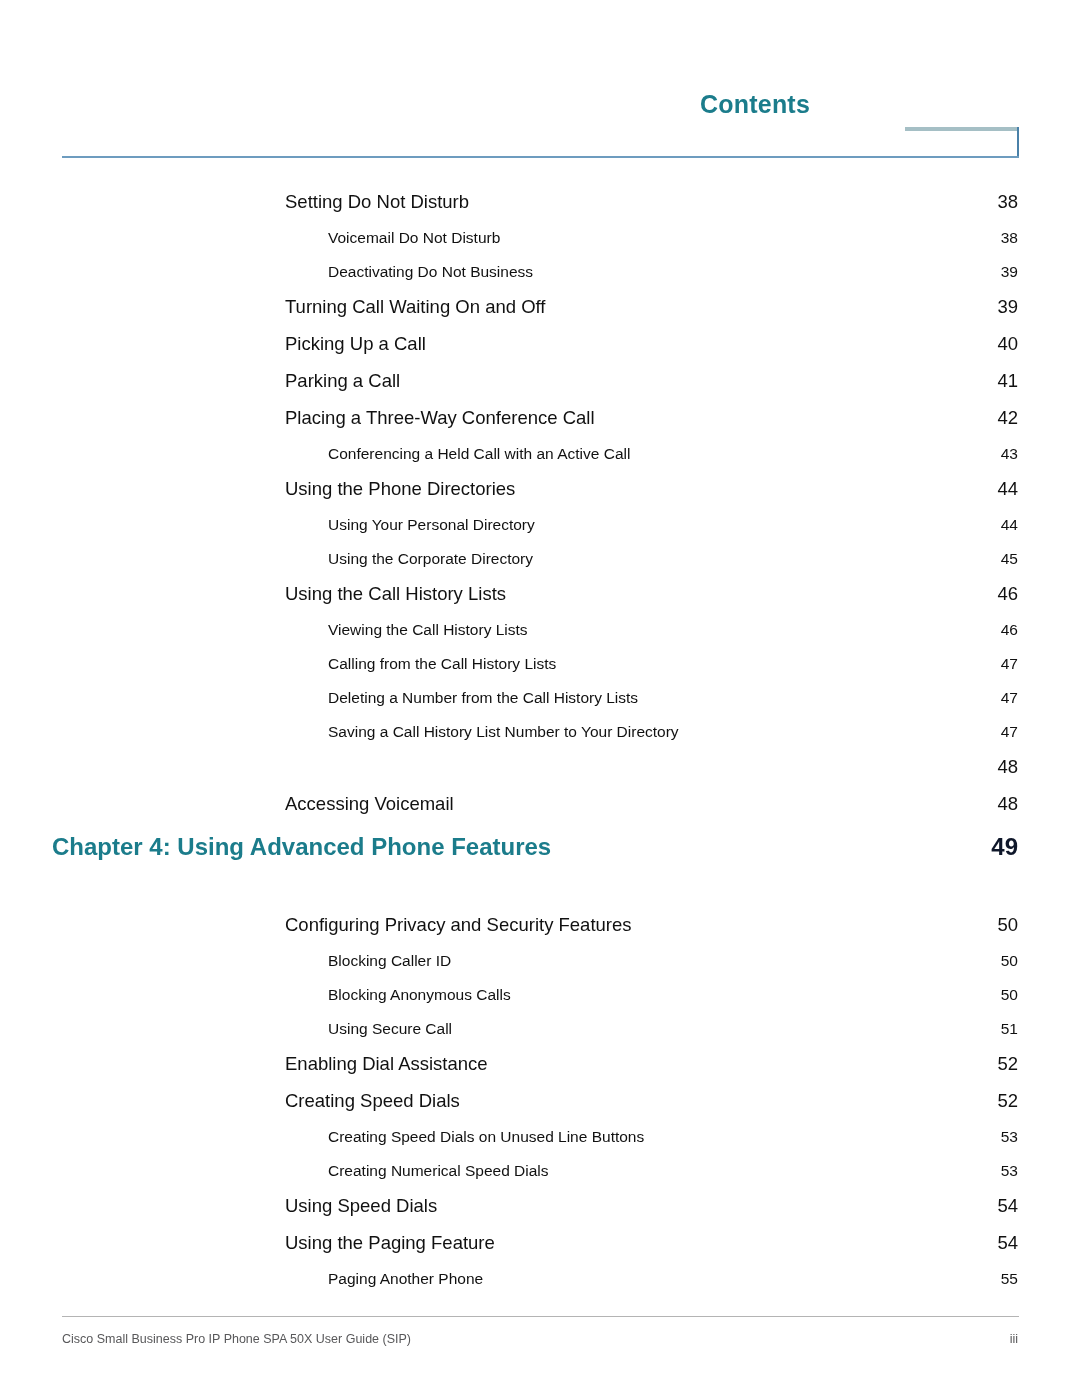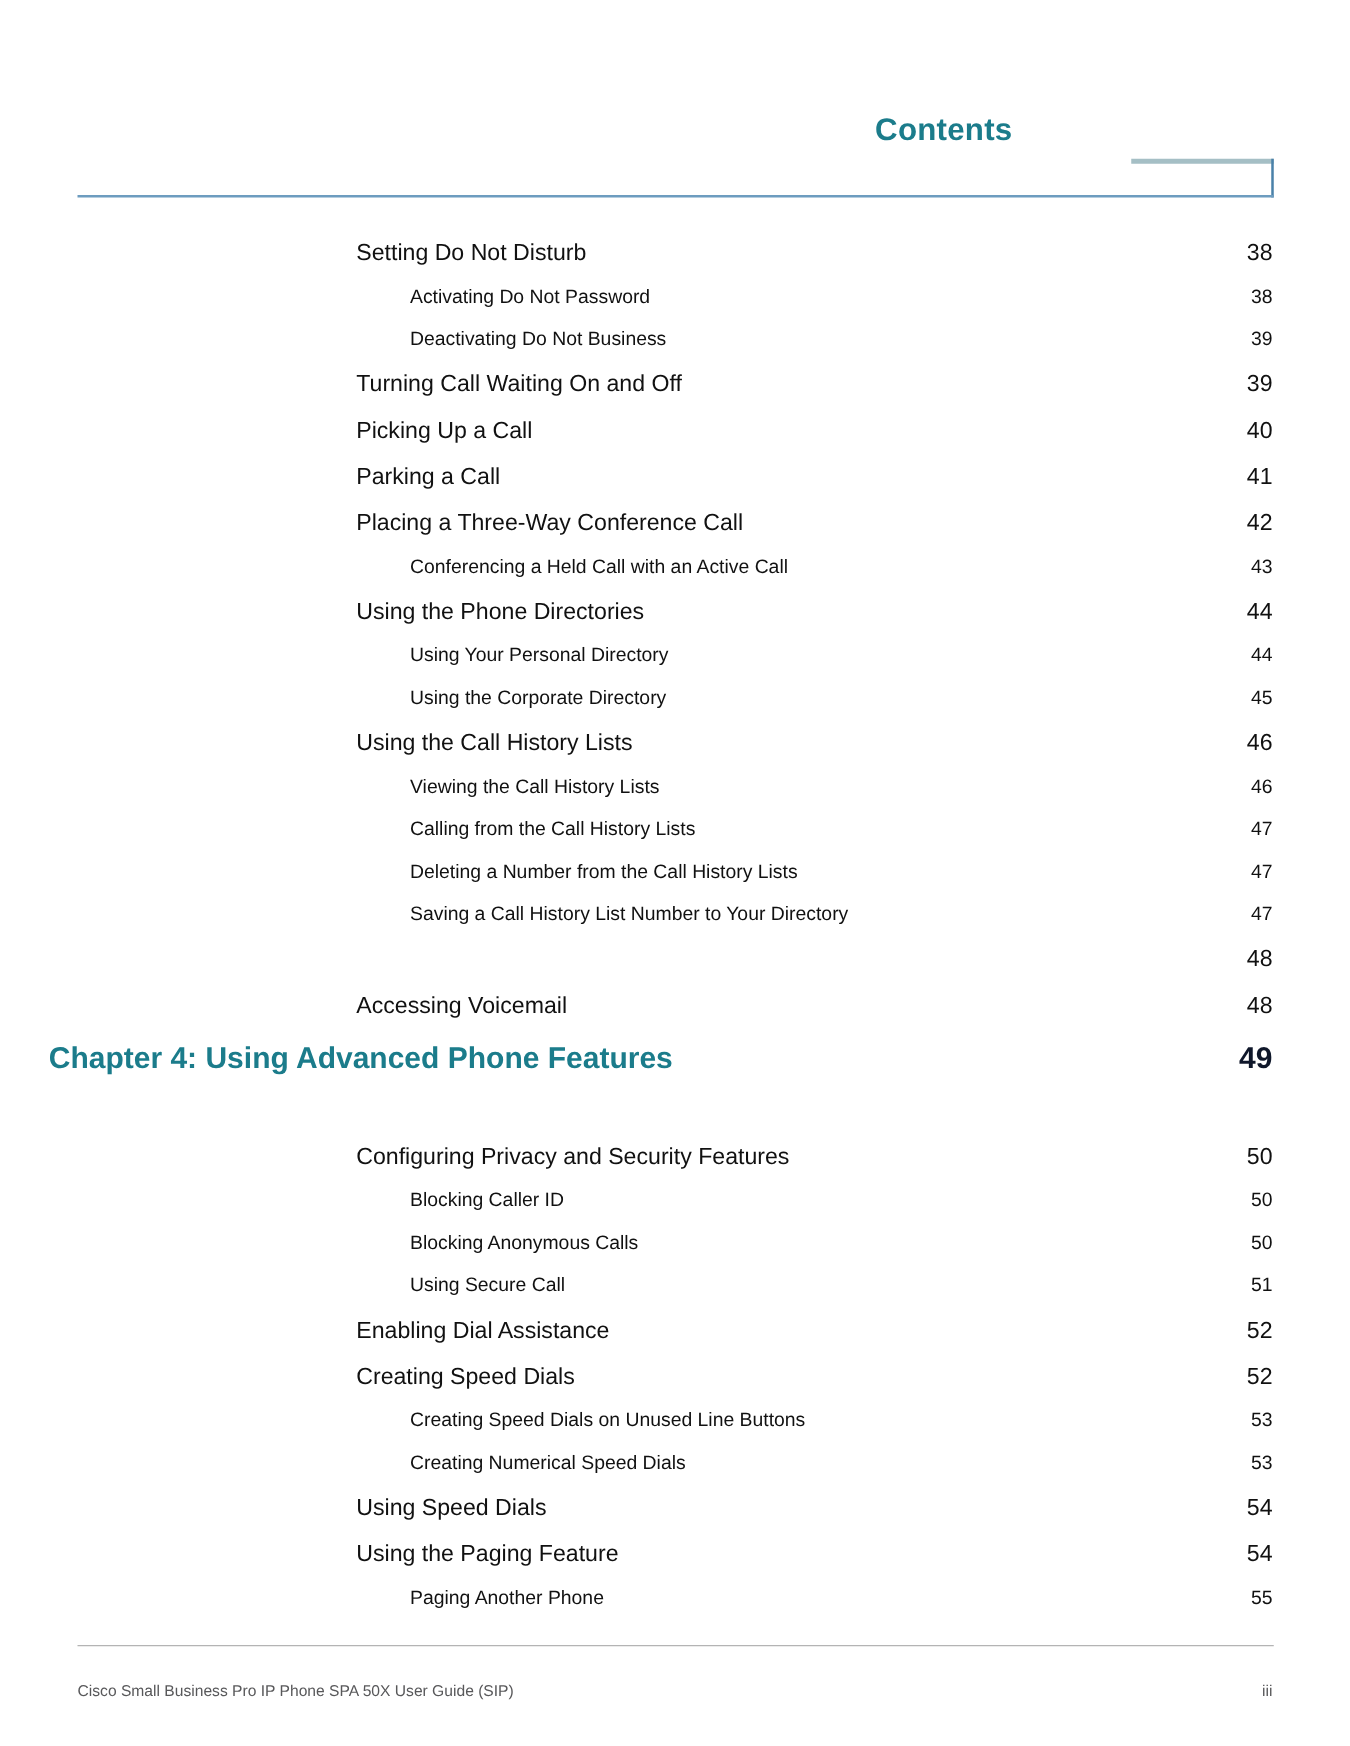--- a/index.html
+++ b/index.html
@@ -106,21 +106,21 @@
   
   .lvl-2 {
     padding: 0 62px 0 328px;
     height: 34px;
     font-size: 15.5px;
   }
   .lvl-2 .toc-page { font-size: 15.5px; }
 
   
   .lvl-chapter {
-    padding: 0 62px 0 39px;
+    padding: 0 62px 0 52px;
     height: 66px;
     align-items: baseline;
     font-size: 24px;
     font-weight: bold;
     color: #1b7c8b;
     margin-top: 18px;
   }
   .lvl-chapter .toc-label { color: #1b7c8b; }
   .lvl-chapter .toc-page {
     font-size: 24px;
@@ -147,21 +147,21 @@
   .footer-bar {
     position: absolute;
     left: 62px;
     right: 62px;
     top: 45px;
     display: flex;
     align-items: baseline;
     font-size: 12.5px;
     color: #58585a;
   }
-  .footer-bar .footer-left { flex: 0 1 auto; white-space: nowrap; margin-top: 14px; }
+  .footer-bar .footer-left { flex: 0 1 auto; white-space: nowrap; }
   .footer-bar .footer-spacer { flex: 1 1 auto; }
   .footer-bar .footer-right { flex: 0 0 auto; white-space: nowrap; margin-left: 32px; }
 </style>
 </head>
 <body>
 
 <div class="page">
 
   <div class="header-zone">
     <div class="header-title">Contents</div>
@@ -170,21 +170,21 @@
     <div class="header-hrule"></div>
   </div>
 
   <div class="toc" id="toc-list">
       <div class="toc-row lvl-1">
         <span class="toc-label">Setting Do Not Disturb</span>
         <span class="toc-spacer"></span>
         <span class="toc-page">38</span>
       </div>
       <div class="toc-row lvl-2">
-        <span class="toc-label">Activating Do Not Password</span>
+        <span class="toc-label">Voicemail Do Not Disturb</span>
         <span class="toc-spacer"></span>
         <span class="toc-page">38</span>
       </div>
       <div class="toc-row lvl-2">
         <span class="toc-label">Deactivating Do Not Business</span>
         <span class="toc-spacer"></span>
         <span class="toc-page">39</span>
       </div>
       <div class="toc-row lvl-1">
         <span class="toc-label">Turning Call Waiting On and Off</span>

